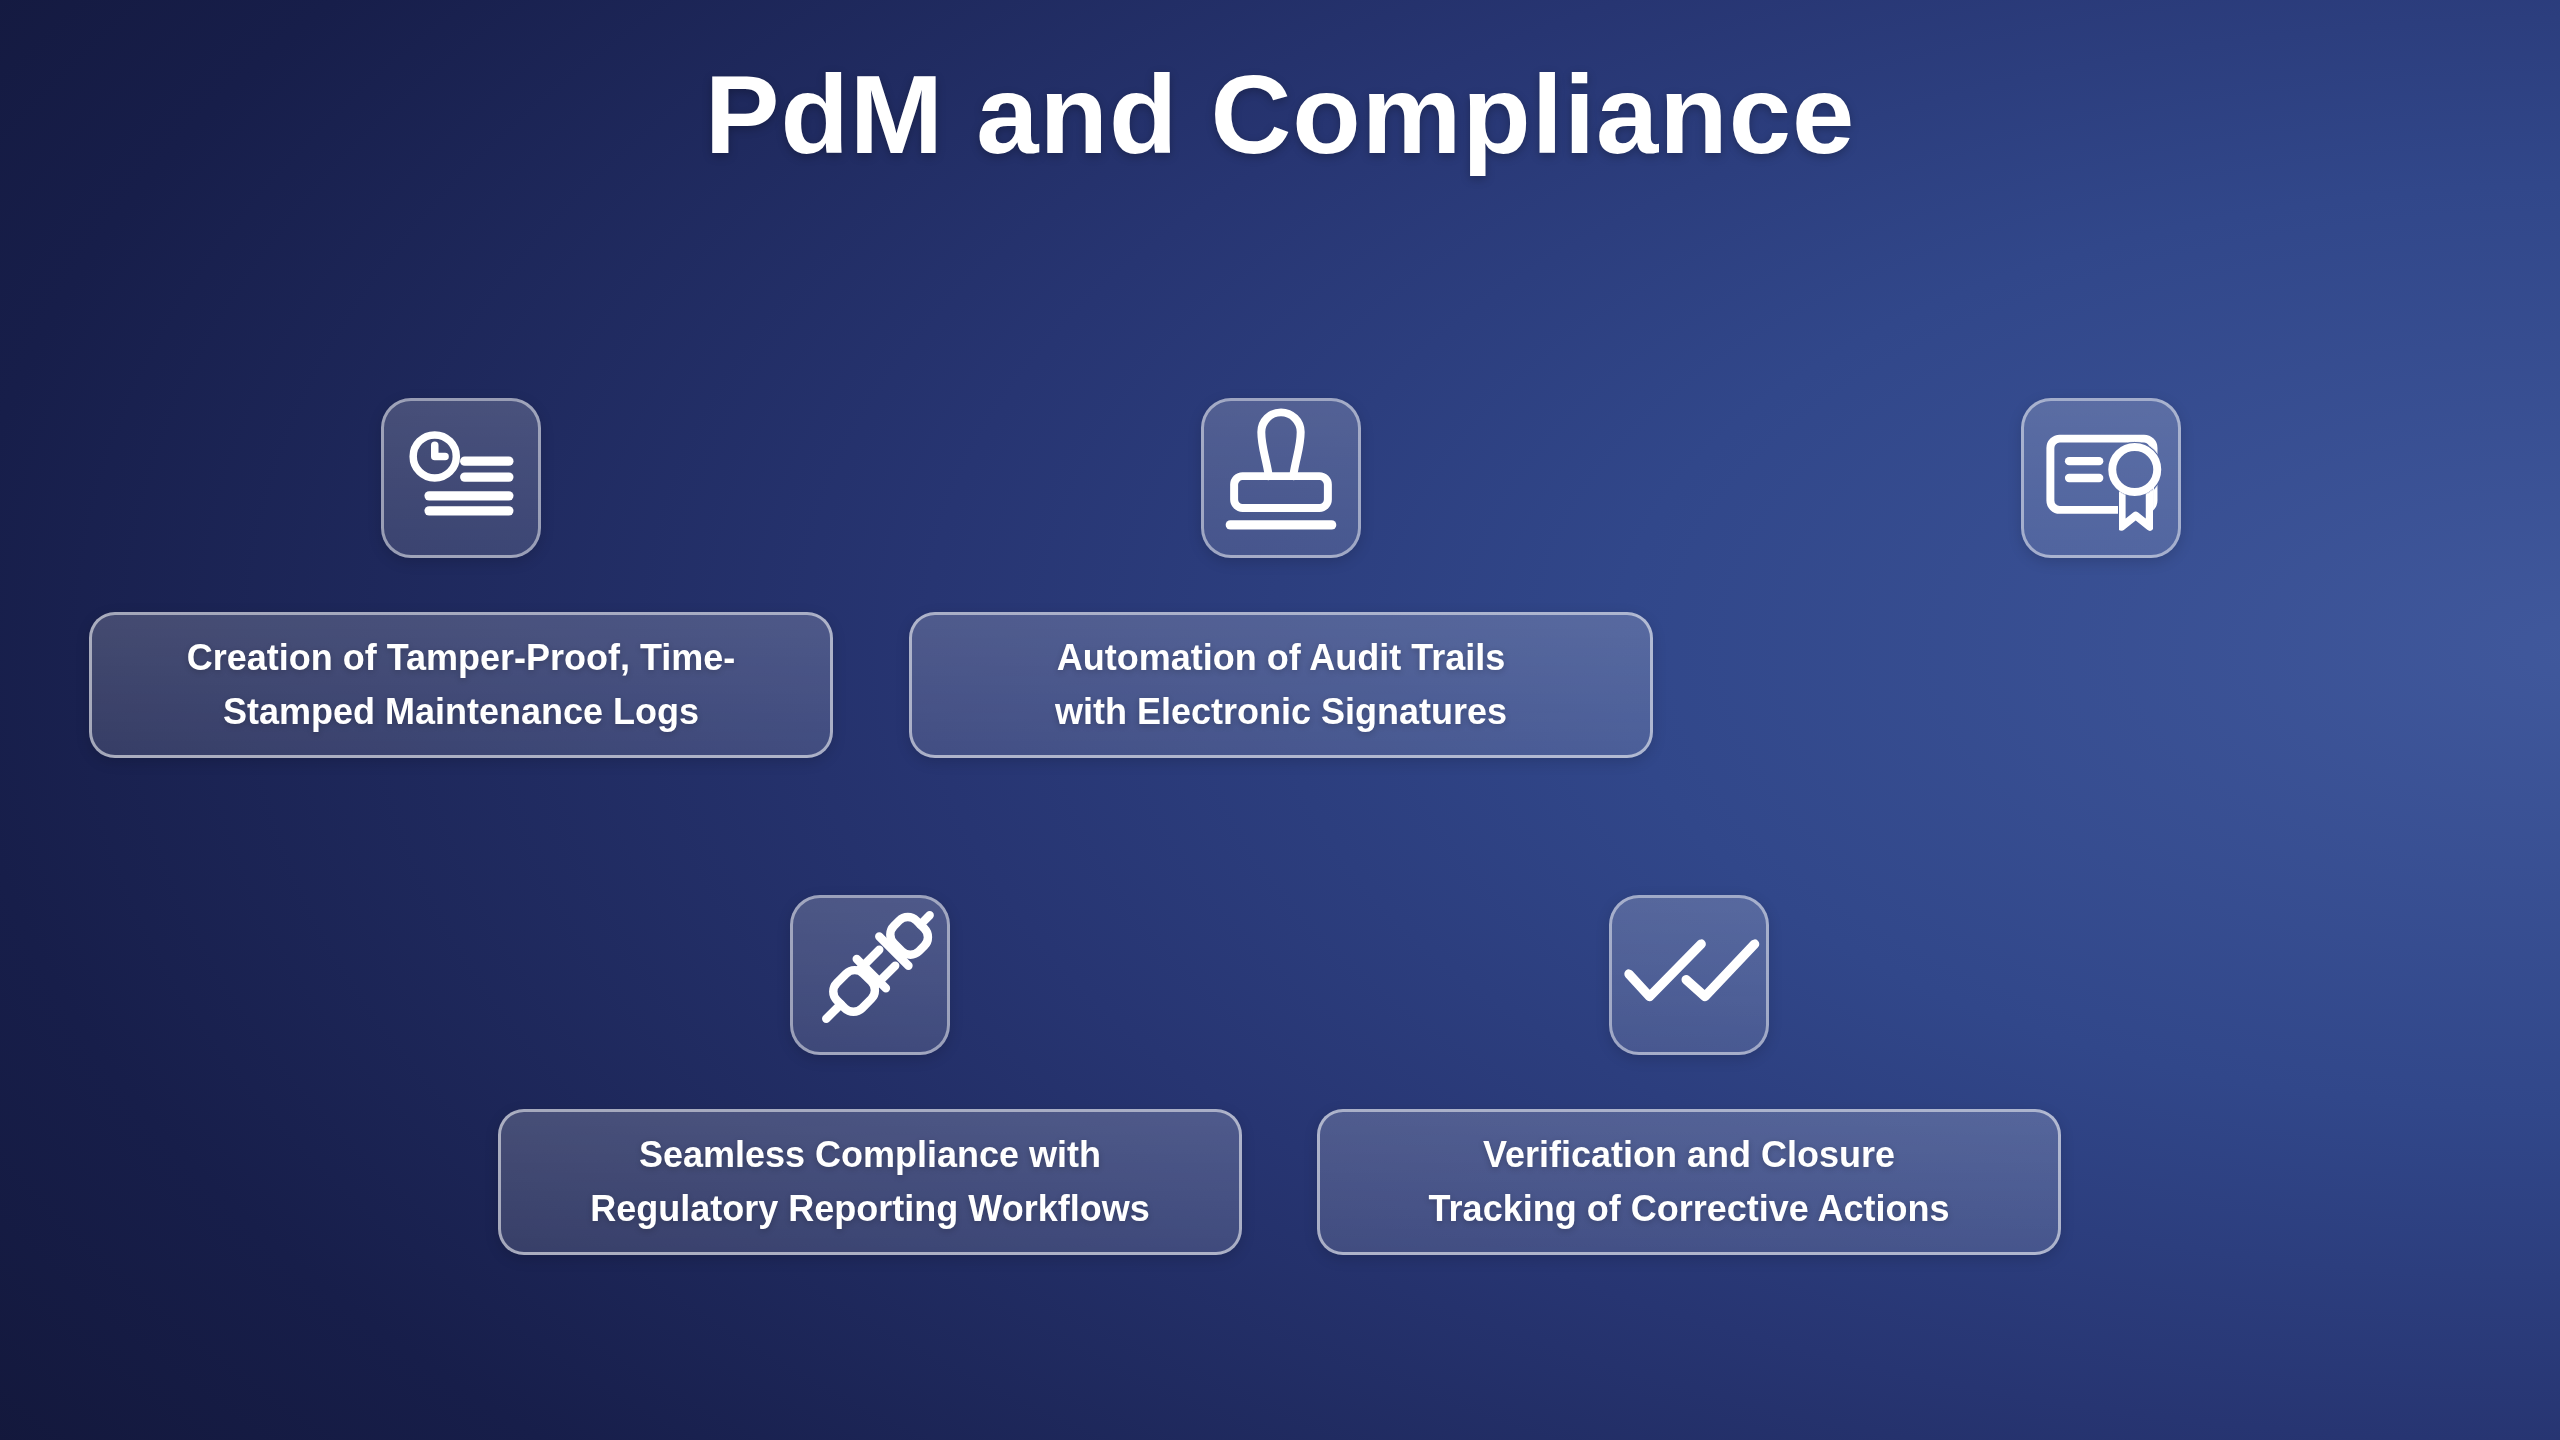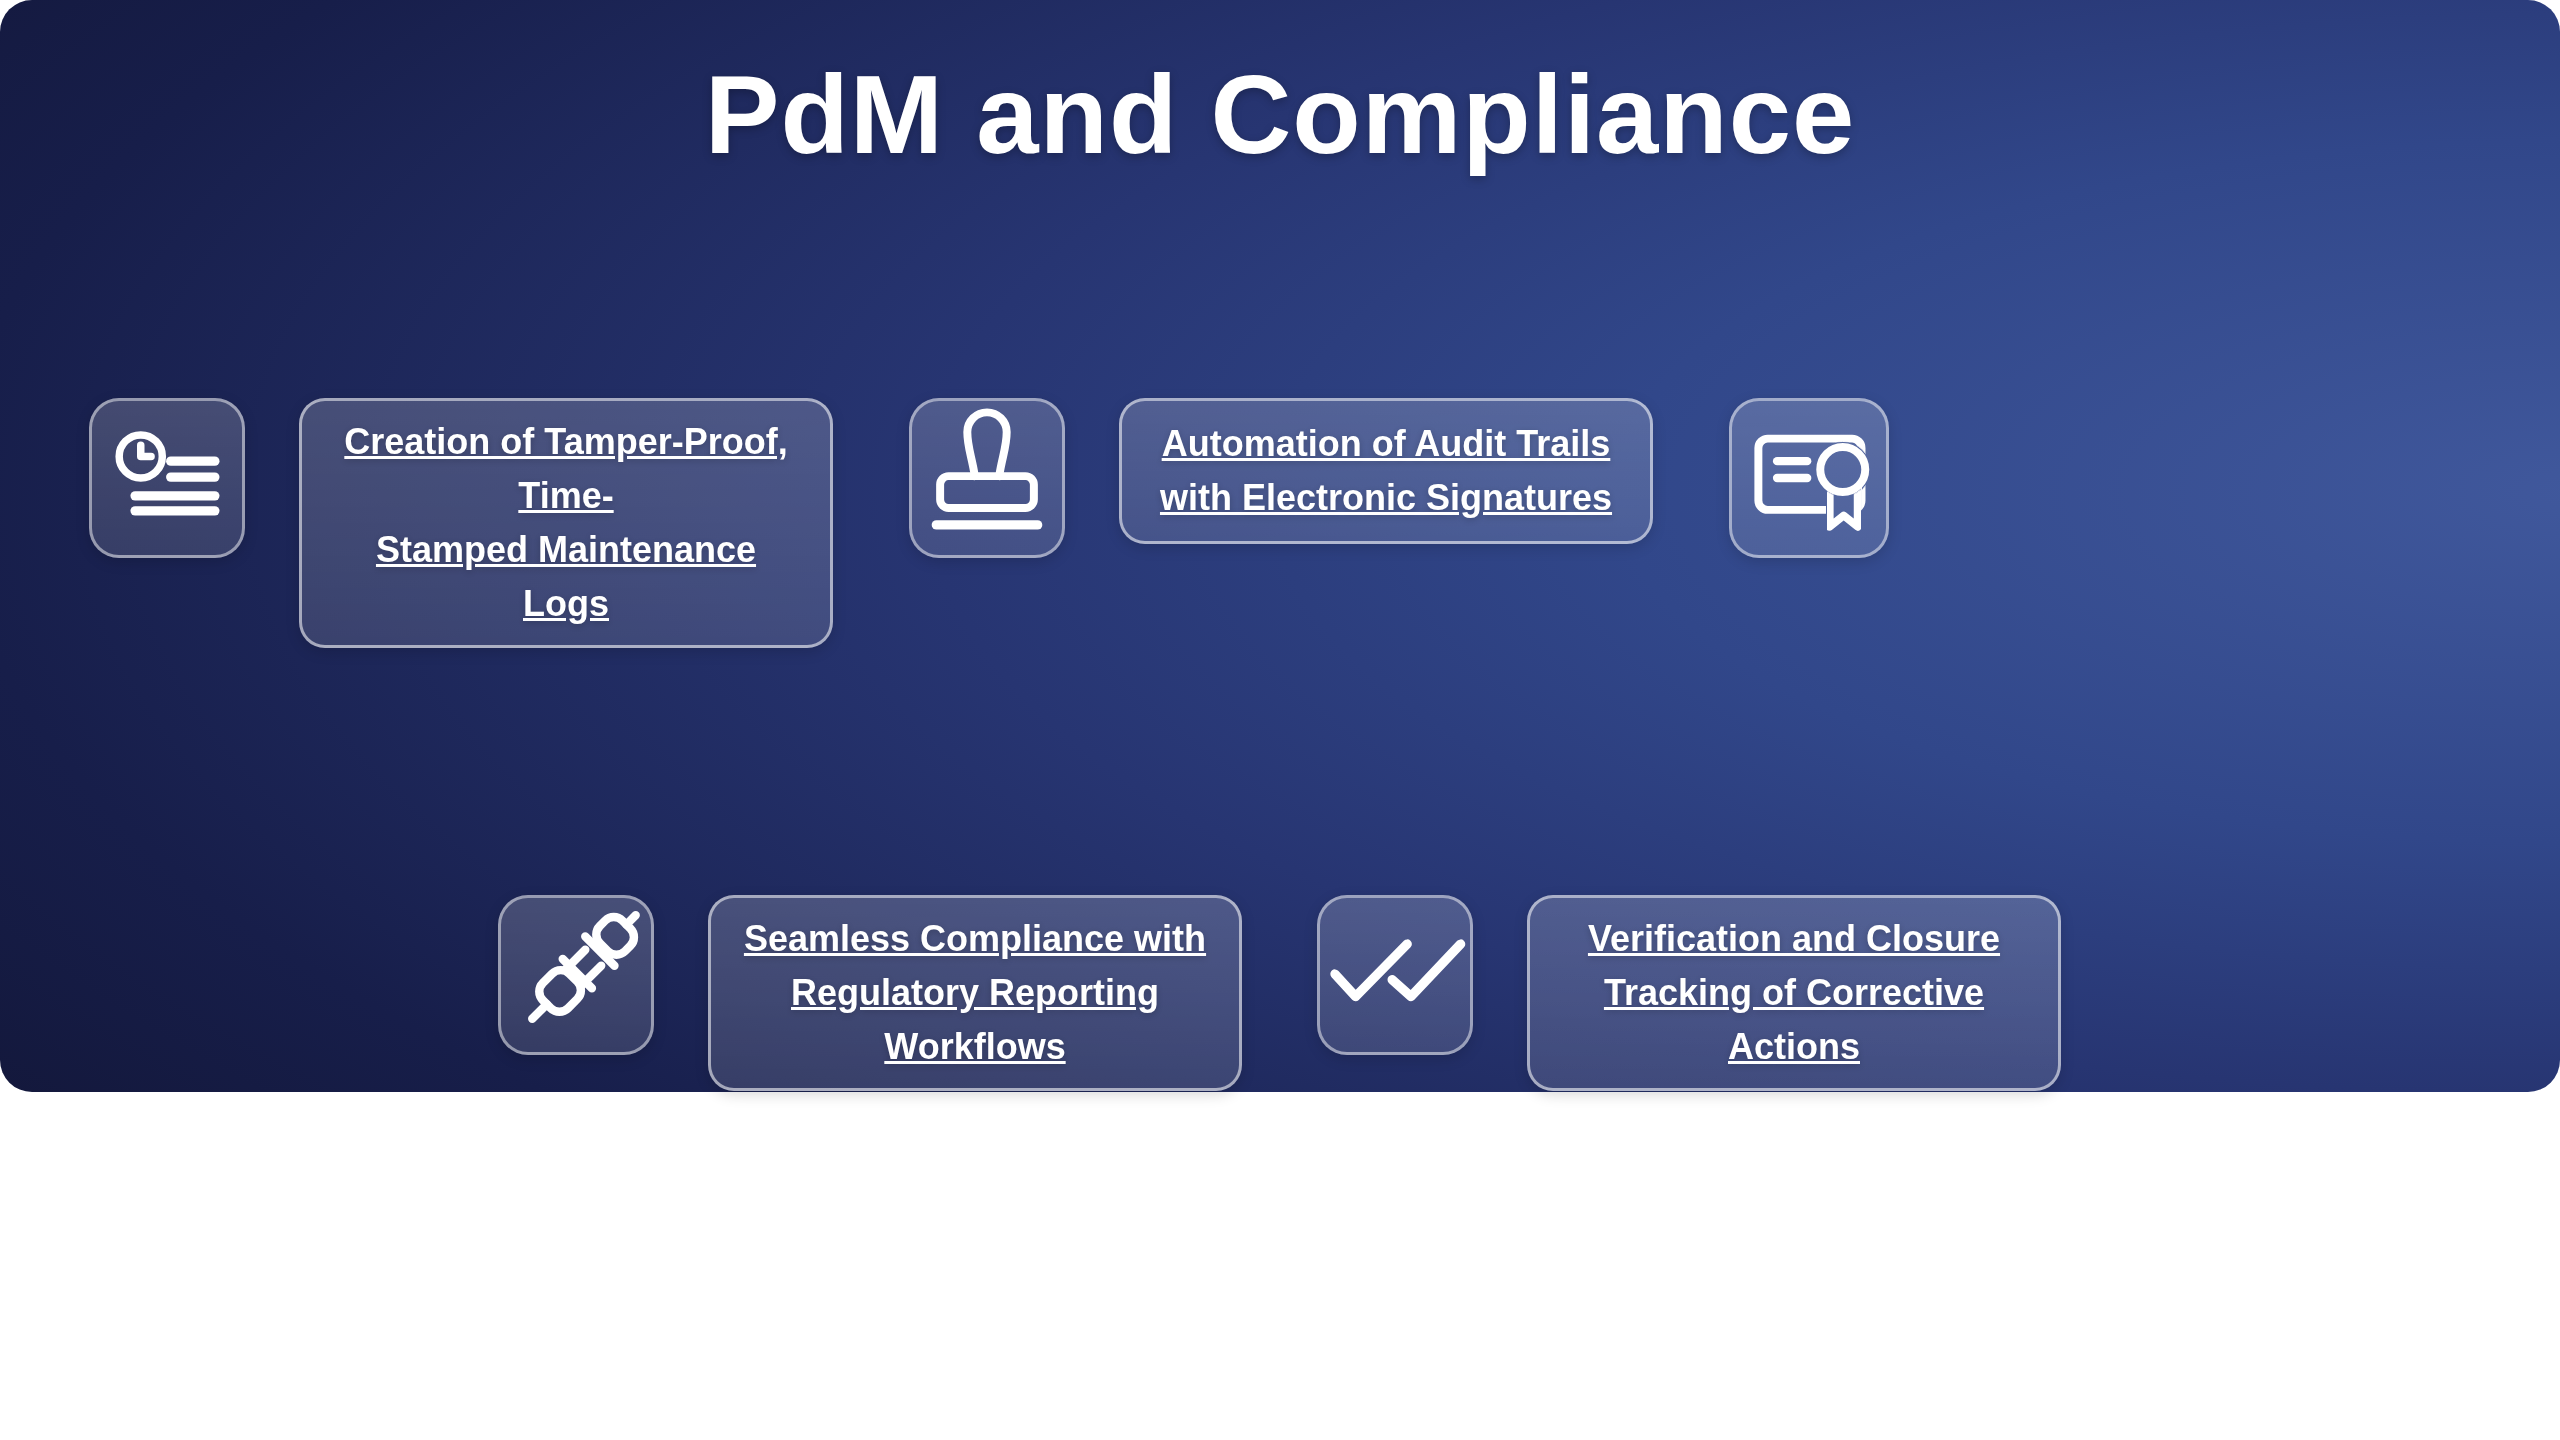--- a/index.html
+++ b/index.html
@@ -6,53 +6,51 @@
     margin: 0;
     padding: 0;
     width: 2560px;
     height: 1440px;
     overflow: hidden;
     font-family: "Liberation Sans", sans-serif;
   }
   .slide {
     position: relative;
     width: 2560px;
-    height: 1092px;
+    height: 1440px;
     background:
       radial-gradient(ellipse 135% 115% at 101% 45%,
         #40589c 0%,
         #31478a 28%,
         #273572 48%,
         #171e4a 76%,
         #101330 100%);
     color: #ffffff;
-    border-radius: 32px;
   }
   .title {
     position: absolute;
     top: 42px;
     left: 0;
     width: 100%;
     margin: 0;
     text-align: center;
     font-size: 112px;
     font-weight: bold;
     letter-spacing: 1px;
     line-height: 1.3;
     color: #ffffff;
     text-shadow: 0 3px 10px rgba(0,0,0,0.25);
   }
   .item {
     position: absolute;
     width: 744px;
     display: flex;
-    flex-direction: row;
-    align-items: flex-start;
+    flex-direction: column;
+    align-items: center;
     gap: 54px;
-    text-decoration: underline;
   }
   .tile {
     box-sizing: border-box;
     width: 160px;
     height: 160px;
     border-radius: 30px;
     border: 3px solid rgba(255,255,255,0.48);
     background: linear-gradient(180deg, rgba(255,255,255,0.19), rgba(255,255,255,0.13));
     display: flex;
     align-items: center;

